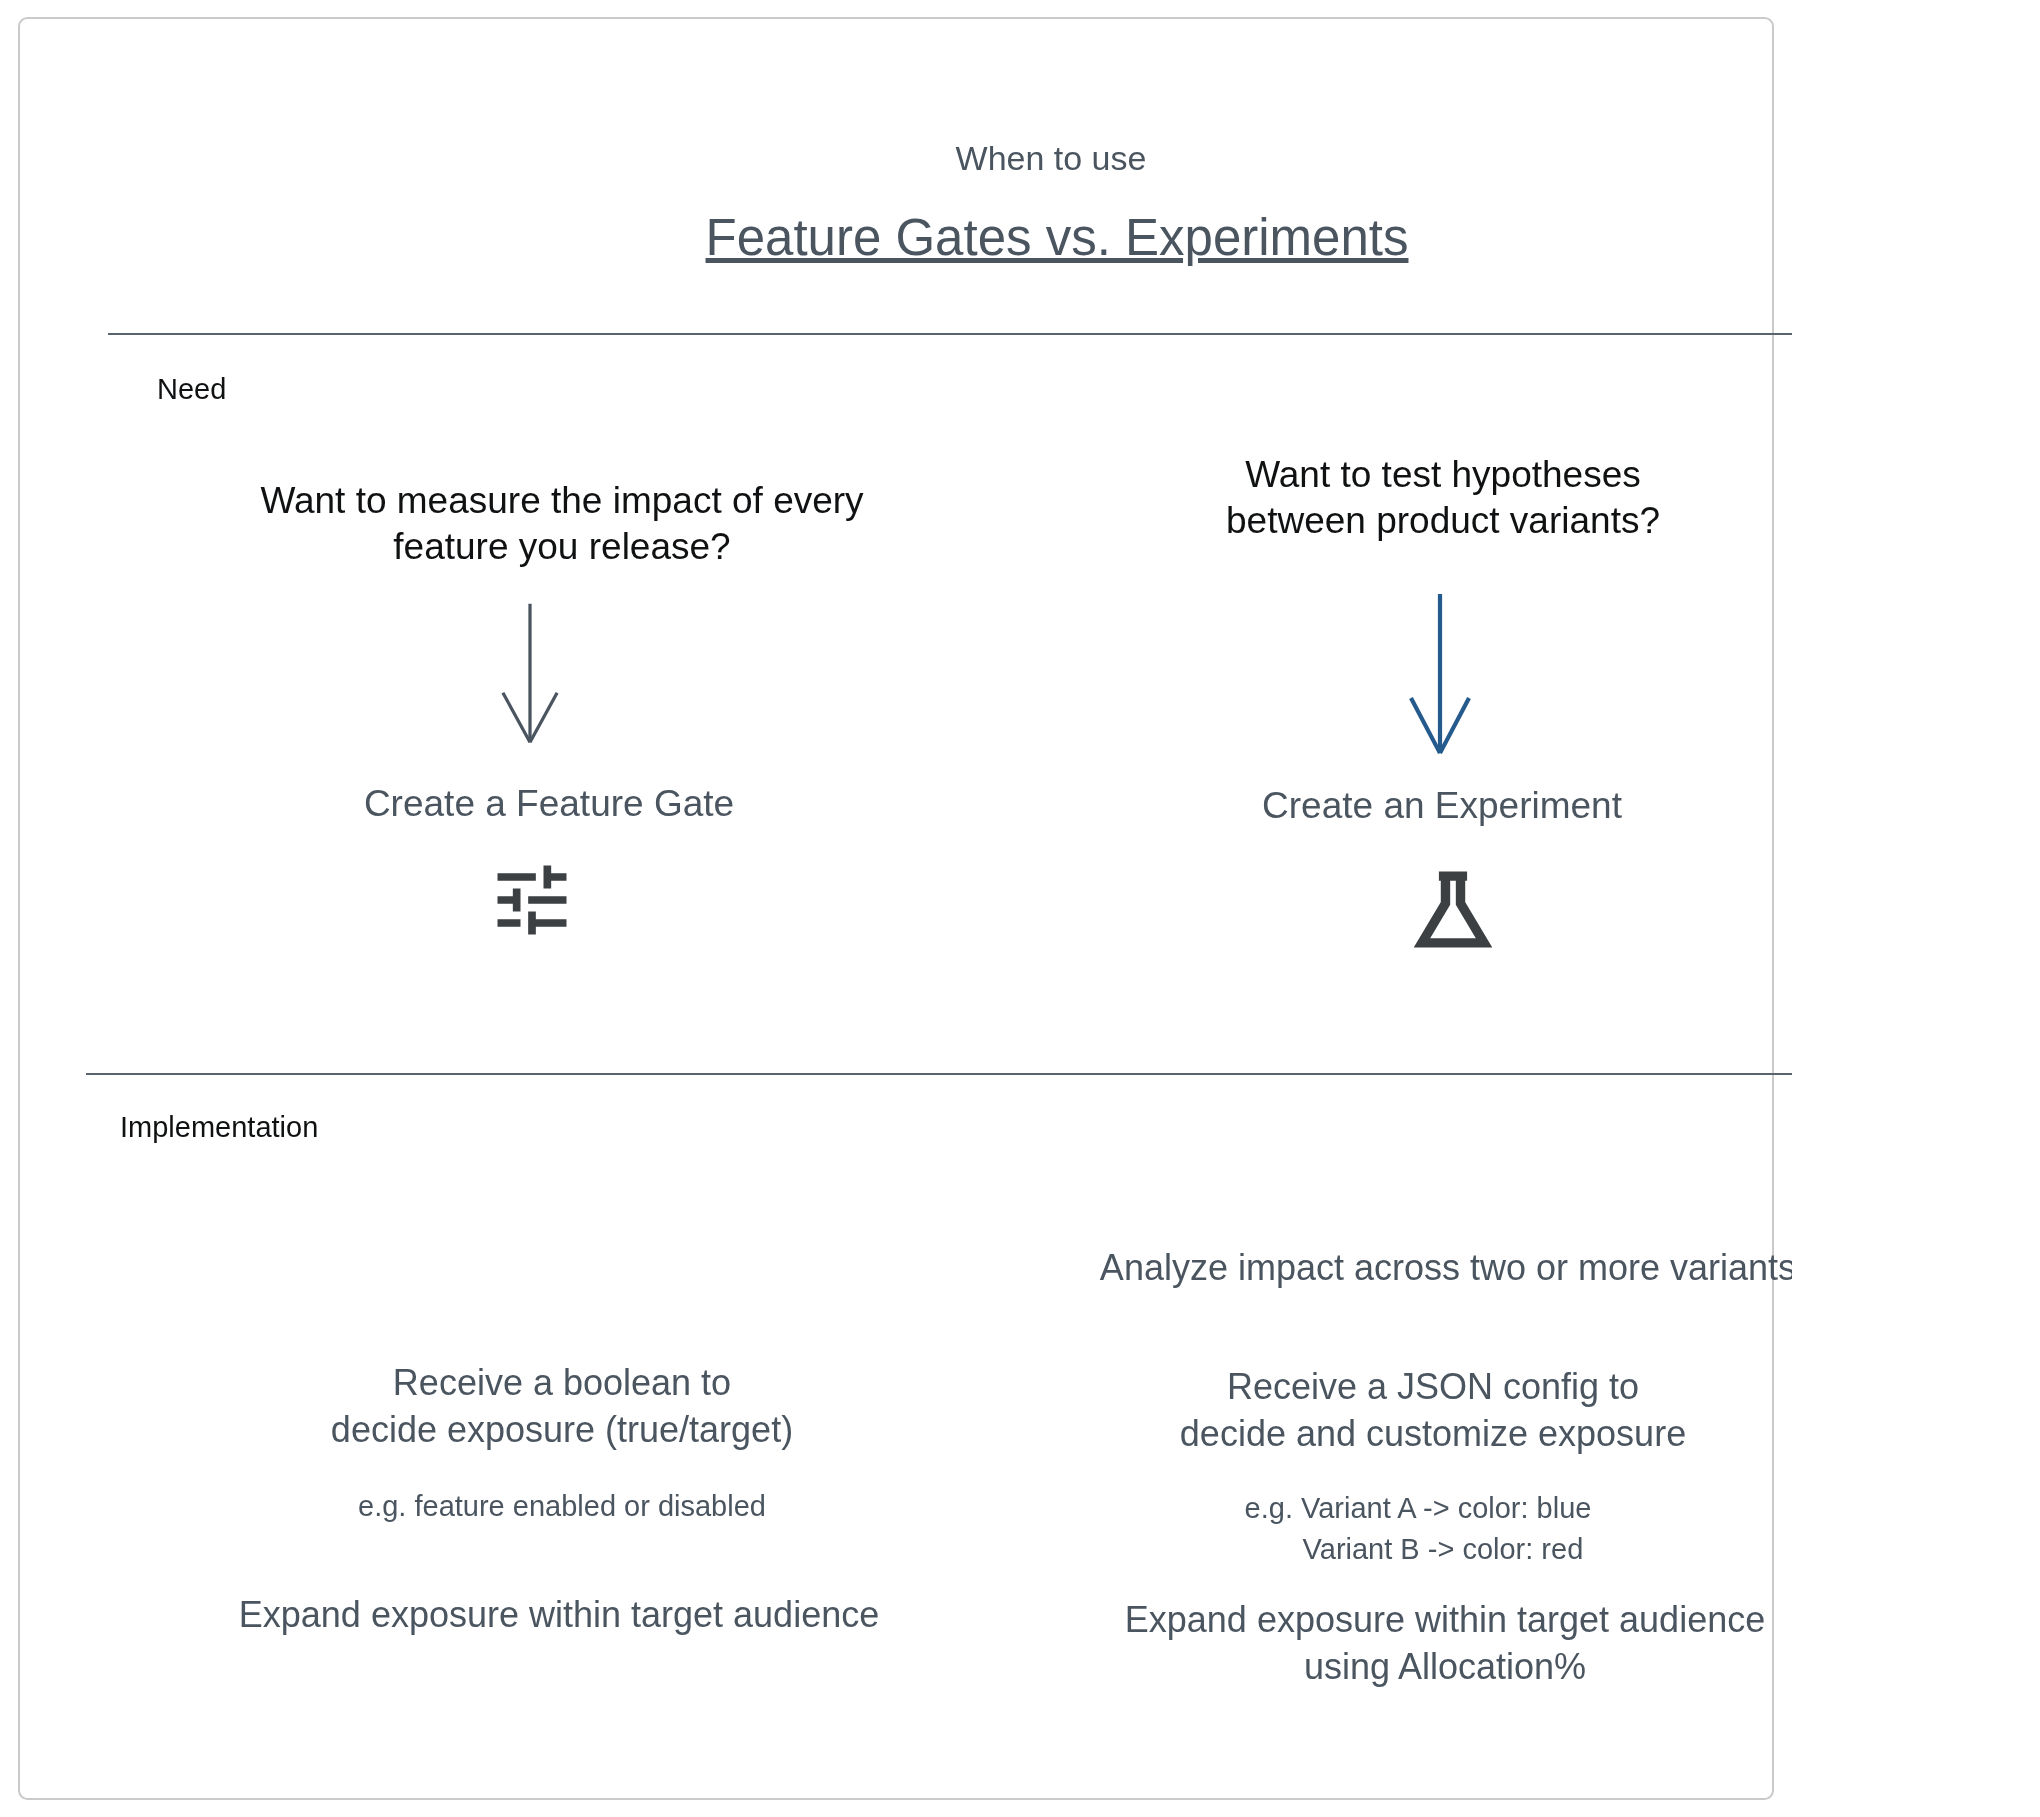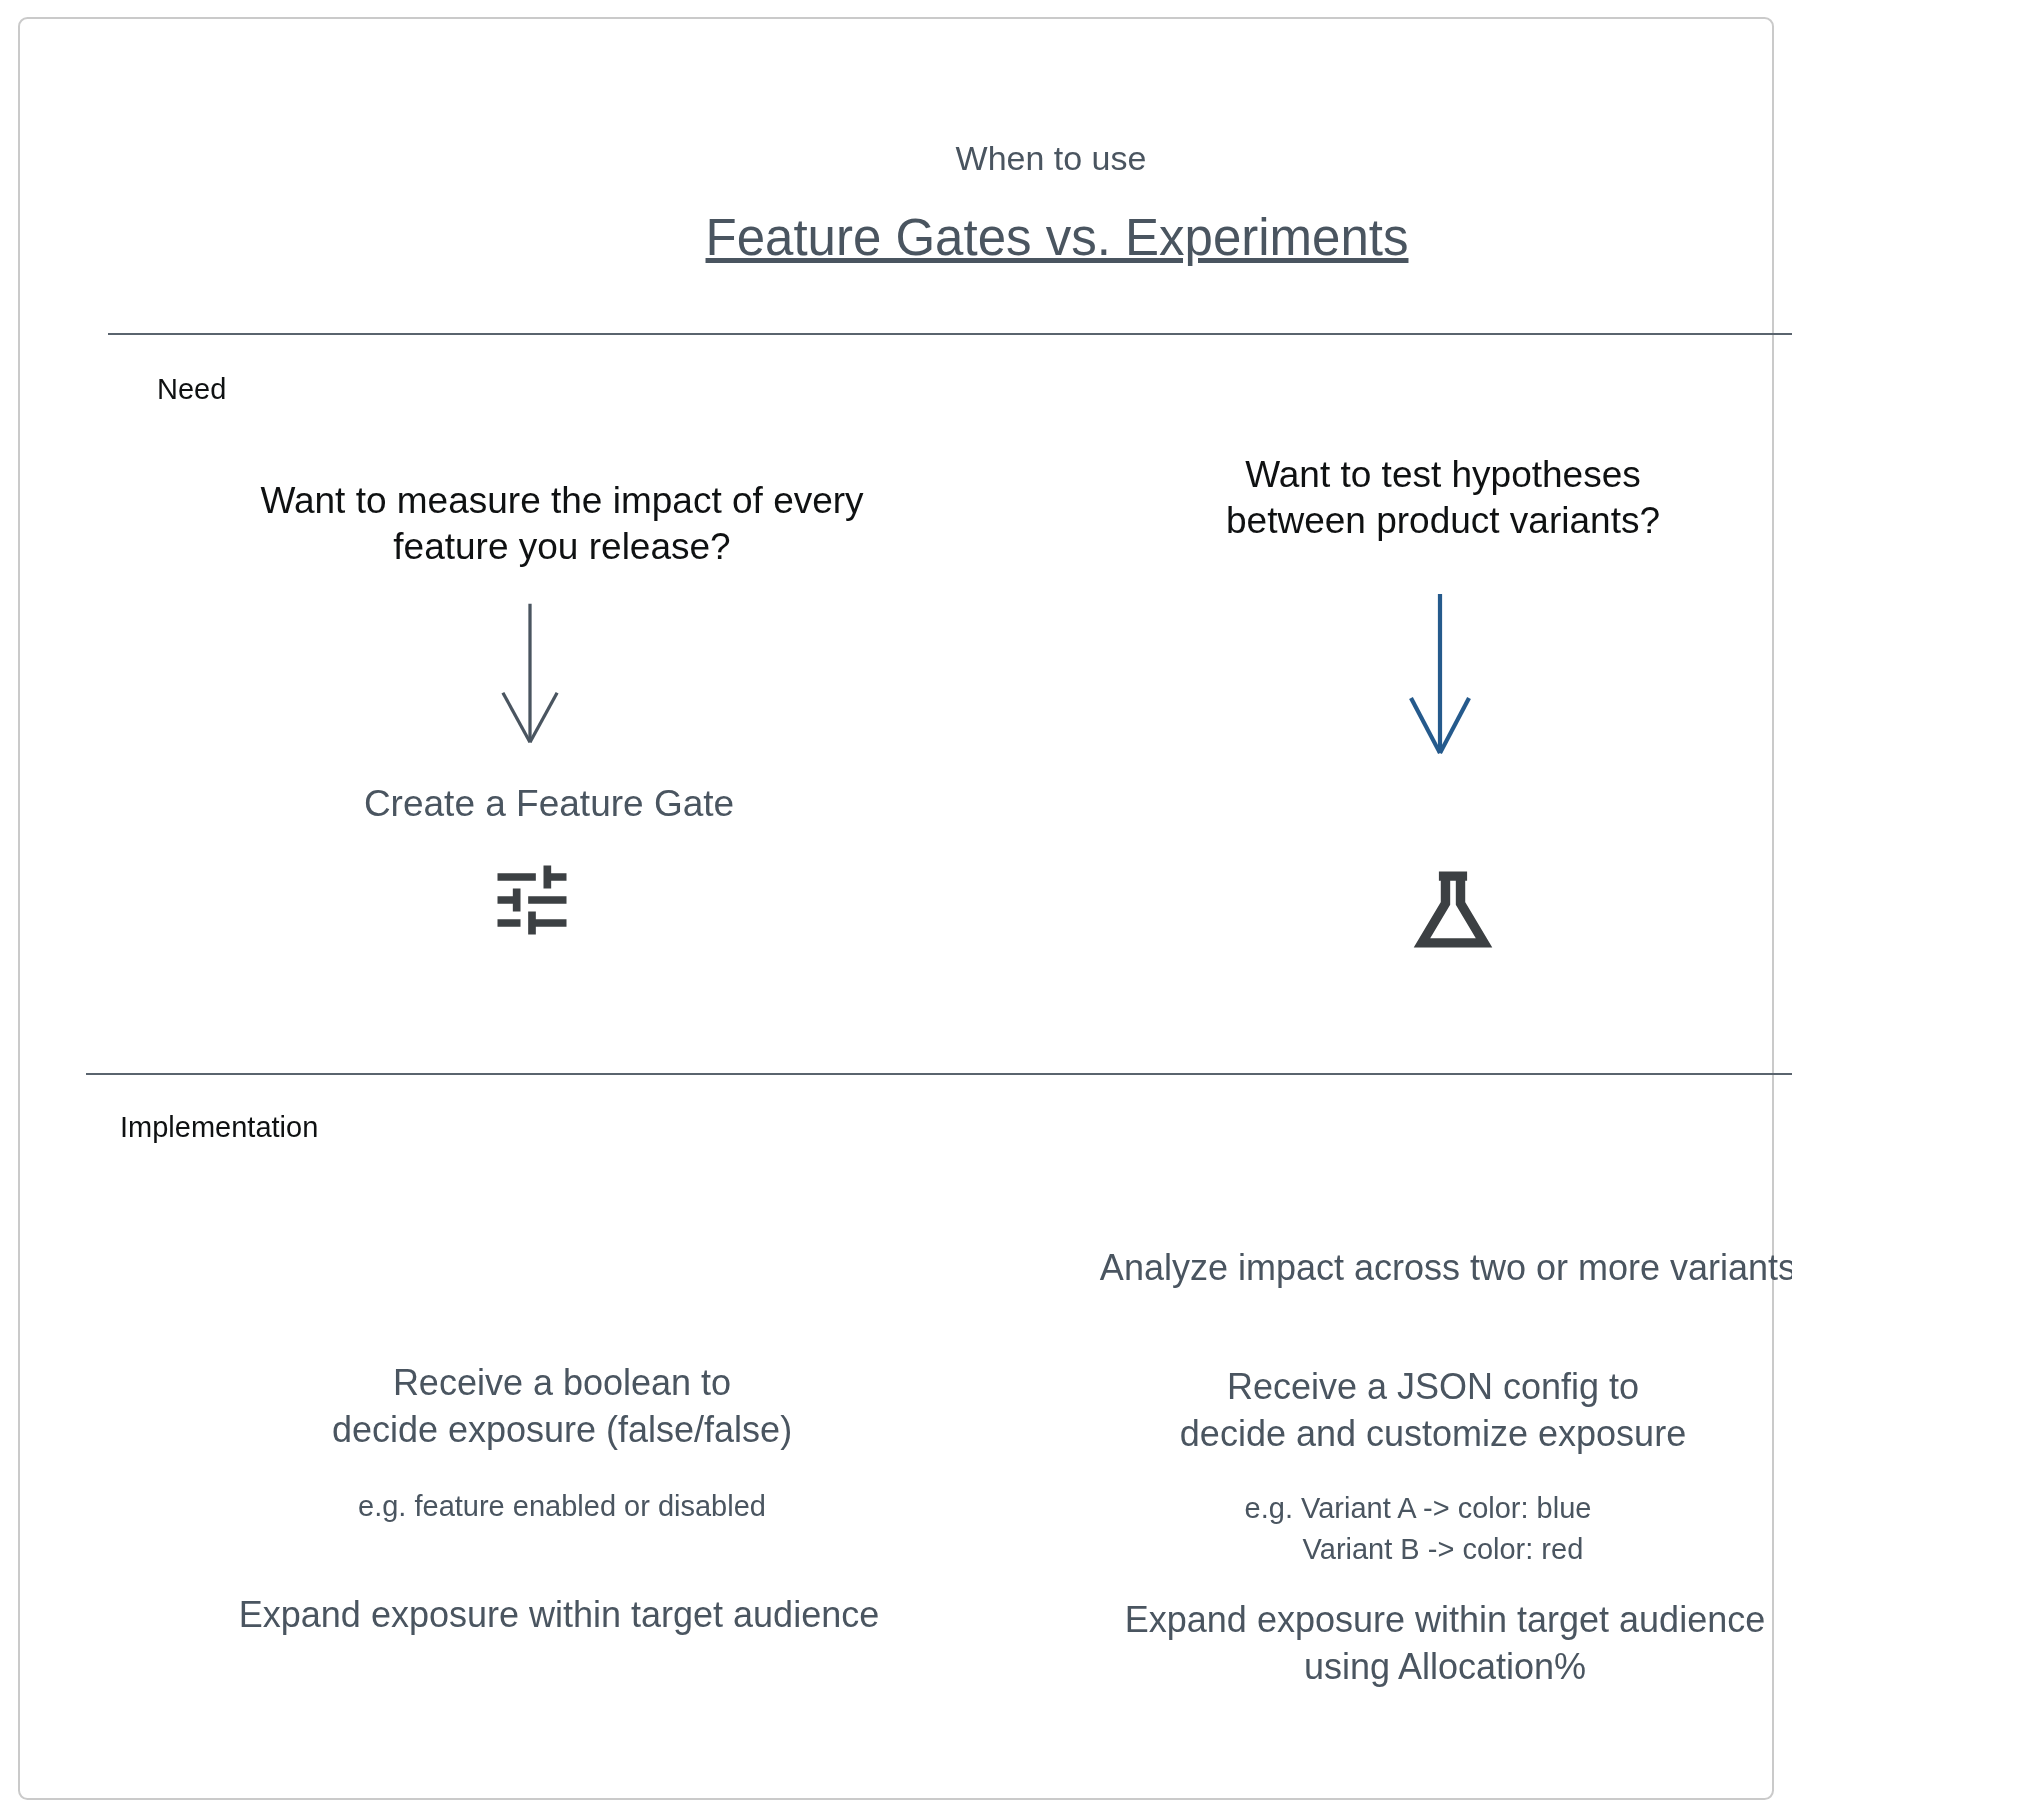--- a/index.html
+++ b/index.html
@@ -70,41 +70,42 @@
 
   <div class="abs cx" style="left:1440px;top:592px;">
     <svg width="73" height="165" viewBox="0 0 78 176">
       <line x1="39" y1="2" x2="39" y2="172" stroke="var(--arrow-blue)" stroke-width="4.5"></line>
       <line x1="8" y1="113" x2="39" y2="172" stroke="var(--arrow-blue)" stroke-width="4.5"></line>
       <line x1="70" y1="113" x2="39" y2="172" stroke="var(--arrow-blue)" stroke-width="4.5"></line>
     </svg>
   </div>
 
   <div class="abs cx action" style="left:549px;top:783px;">Create a Feature Gate</div>
+  <div class="abs cx action" style="left:1442px;top:785px;">Create an Experiment</div>
 
   <div class="abs cx" style="left:532px;top:854px;">
     <svg width="92" height="92" viewBox="0 0 24 24">
       <path fill="var(--icon)" d="M3 17v2h6v-2H3zM3 5v2h10V5H3zm10 16v-2h8v-2h-8v-2h-2v6h2zM7 9v2H3v2h4v2h2V9H7zm14 4v-2H11v2h10zm-6-4h2V7h4V5h-4V3h-2v6z"></path>
     </svg>
   </div>
 
   <div class="abs cx" style="left:1453px;top:862px;">
     <svg width="94" height="94" viewBox="0 0 100 100">
       <path d="M35 15 H65 M58 15 V44 L83 86 H17 L42 44 V15" fill="none" stroke="var(--icon)" stroke-width="10" stroke-linejoin="miter" stroke-linecap="butt"></path>
     </svg>
   </div>
 
   <div class="abs divider" style="left:86px;top:1073px;width:1907px;"></div>
   <div class="abs section-label" style="left:120px;top:1111px;">Implementation</div>
 
   <div class="abs cx impl-main" style="left:1448px;top:1244px;">Analyze impact across two or more variants</div>
 
   <div class="abs cx impl-main center" style="left:562px;top:1359px;">
     <div>Receive a boolean to</div>
-    <div>decide exposure (false/false)</div>
+    <div>decide exposure (true/target)</div>
   </div>
   <div class="abs cx impl-eg" style="left:562px;top:1486px;">e.g. feature enabled or disabled</div>
 
   <div class="abs cx impl-main center" style="left:1433px;top:1363px;">
     <div>Receive a JSON config to</div>
     <div>decide and customize exposure</div>
   </div>
   <div class="abs cx impl-eg" style="left:1418px;top:1488px;text-align:left;">
     <div>e.g. Variant A -&gt; color: blue</div>
     <div style="margin-left:58px;">Variant B -&gt; color: red</div>

